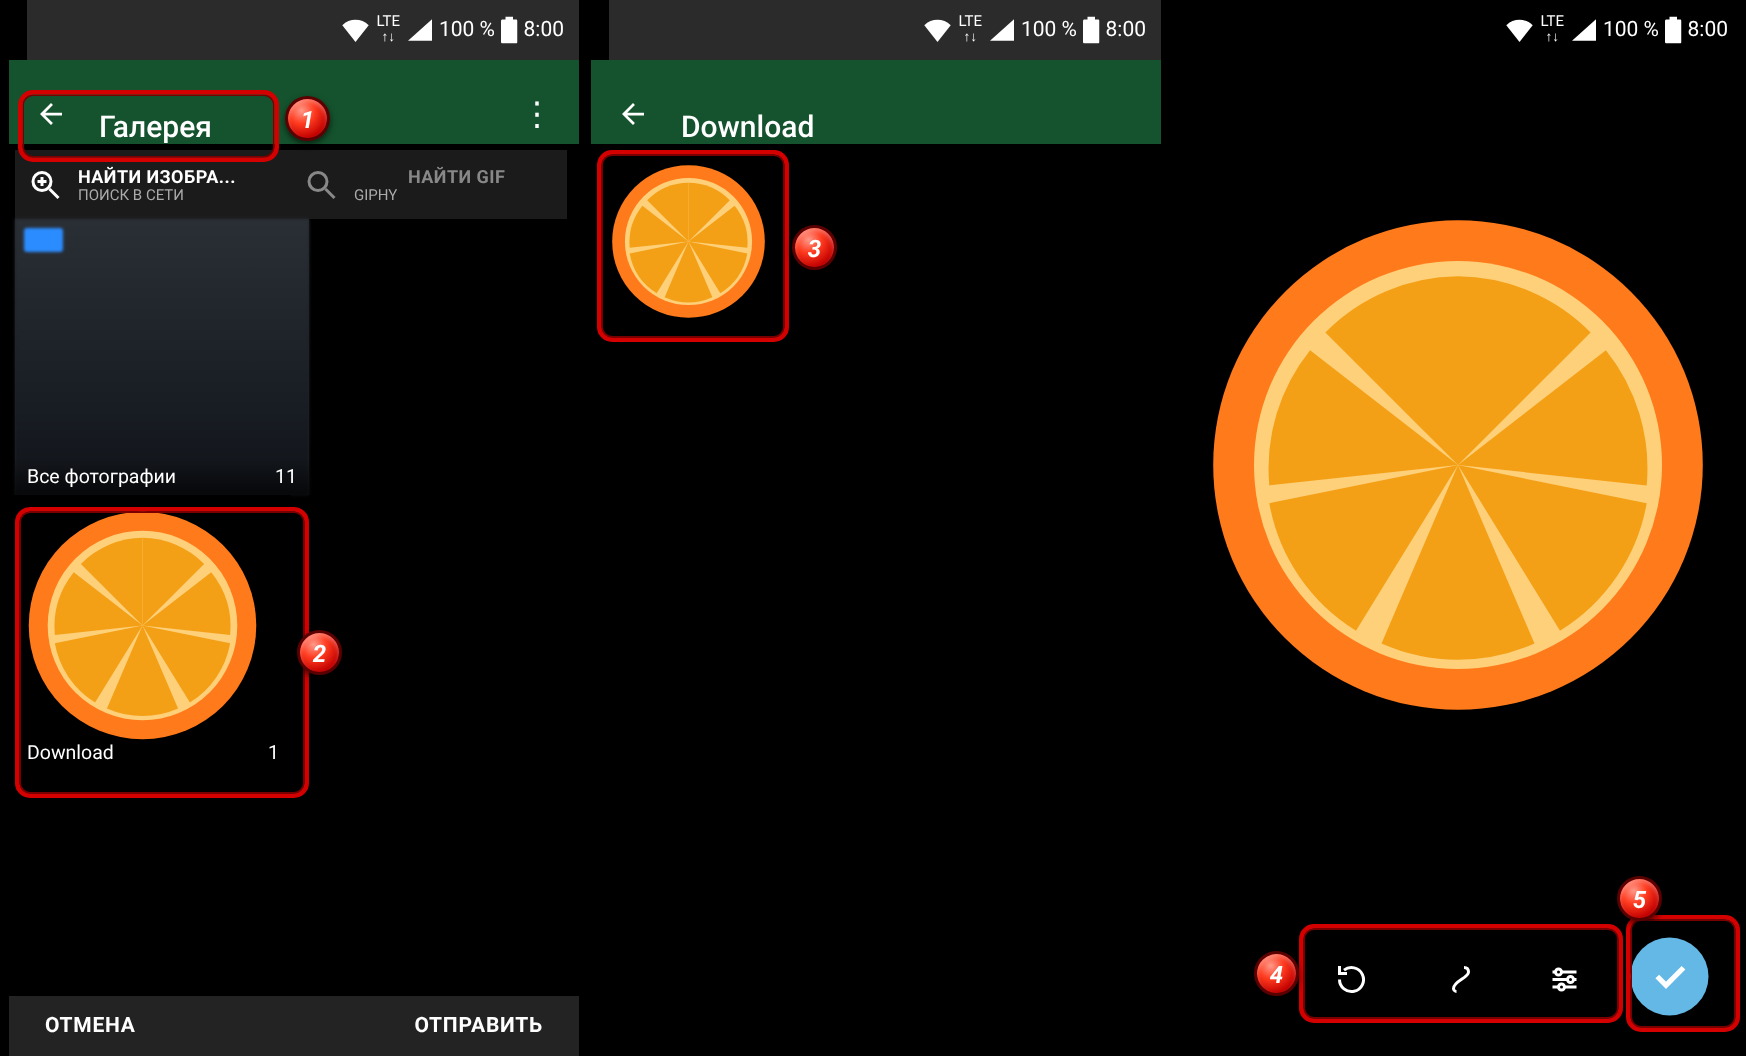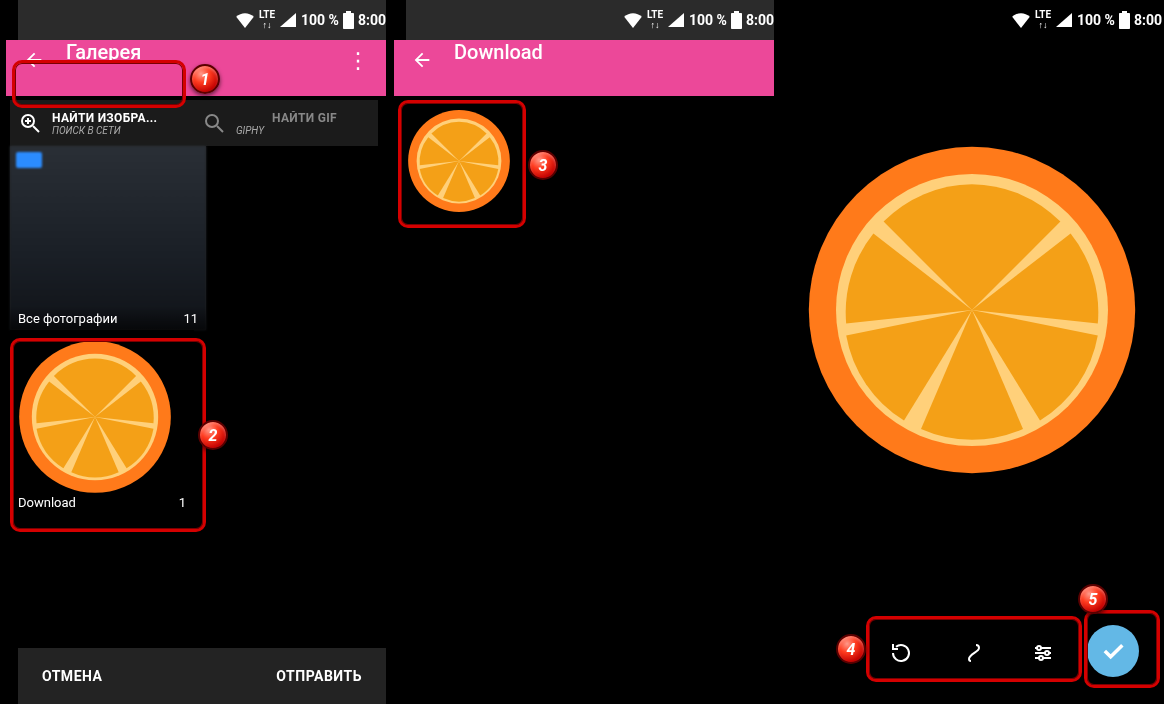--- a/index.html
+++ b/index.html
@@ -23,34 +23,35 @@
   .phone2 { left: 394px; }
   .phone3 { left: 782px; width: 380px; }
 
   
   .statusbar {
     height: 40px;
     background: #2b2b2b;
     display: flex;
     align-items: center;
     justify-content: flex-end;
+    padding-right: 10px;
     gap: 4px;
     font-size: 14px;
-    font-weight: 700;
+    font-weight: 400;
     margin-left: 12px;
   }
   .phone3 .statusbar { background: #000; }
   .sb-icon { display:inline-flex; align-items:center; }
 
   
   .appbar {
     height: 56px;
-    background: #ec4899;
+    background: #14532d;
     display: flex;
-    align-items: flex-start;
+    align-items: flex-end;
     padding: 0 8px;
   }
   .appbar .back {
     width: 40px; height: 40px;
     display: inline-flex; align-items: center; justify-content: center;
   }
   .appbar .title {
     font-size: 20px; font-weight: 500; margin-left: 12px; flex:1;
   }
   .appbar .overflow { width:40px; height:40px; display:inline-flex; align-items:center; justify-content:center; font-size:22px;}
@@ -68,21 +69,21 @@
     position: relative;
   }
   .search-tile {
     height: 46px;
     display:flex; align-items:center;
     padding: 6px 8px;
     gap: 10px;
     background:#1b1b1b;
   }
   .search-tile .txt1 { font-size: 12px; font-weight:700; letter-spacing:.3px; white-space:nowrap; overflow:hidden; text-overflow:ellipsis;}
-  .search-tile .txt2 { font-size: 10px; color:#aaa;font-style:italic; }
+  .search-tile .txt2 { font-size: 10px; color:#aaa; }
   .search-tile.dim { color:#777; }
   .search-tile.dim .txt1 { color:#888;margin-left:36px; }
   .album-tile {
     width:196px; height:184px; background:#222; position:relative;
     display:flex; flex-direction:column; justify-content:flex-end;
   }
   .album-tile .blurbg {
     position:absolute; inset:0;
     background: linear-gradient(180deg,#2a2f36,#1a1f26 60%,#101318);
     filter: blur(1px);
@@ -100,22 +101,22 @@
 
   .orange-tile {
     width:184px; height:184px; background:#000; position:relative;
     display:flex; align-items:flex-end;
   }
   .orange-tile .foot { position:absolute; bottom:4px; left:8px; right:8px; display:flex; justify-content:space-between; font-size:13px;}
   .orange-slice { position:absolute; }
 
   
   .bottombar1 {
-    position:absolute; bottom:0; left:12px; right:0;
-    height:56px; background:#232323;
+    position:absolute; bottom:0; left:0; right:0;
+    height:40px; background:#232323;
     display:flex; align-items:center; justify-content:space-between;
     padding: 0 24px;
     font-size:14px; font-weight:700; letter-spacing:.5px;
   }
 
   
   .edit-toolbar {
     position:absolute; left:50%; transform:translateX(-50%);
     bottom:22px;
     width: 212px; height:58px;

